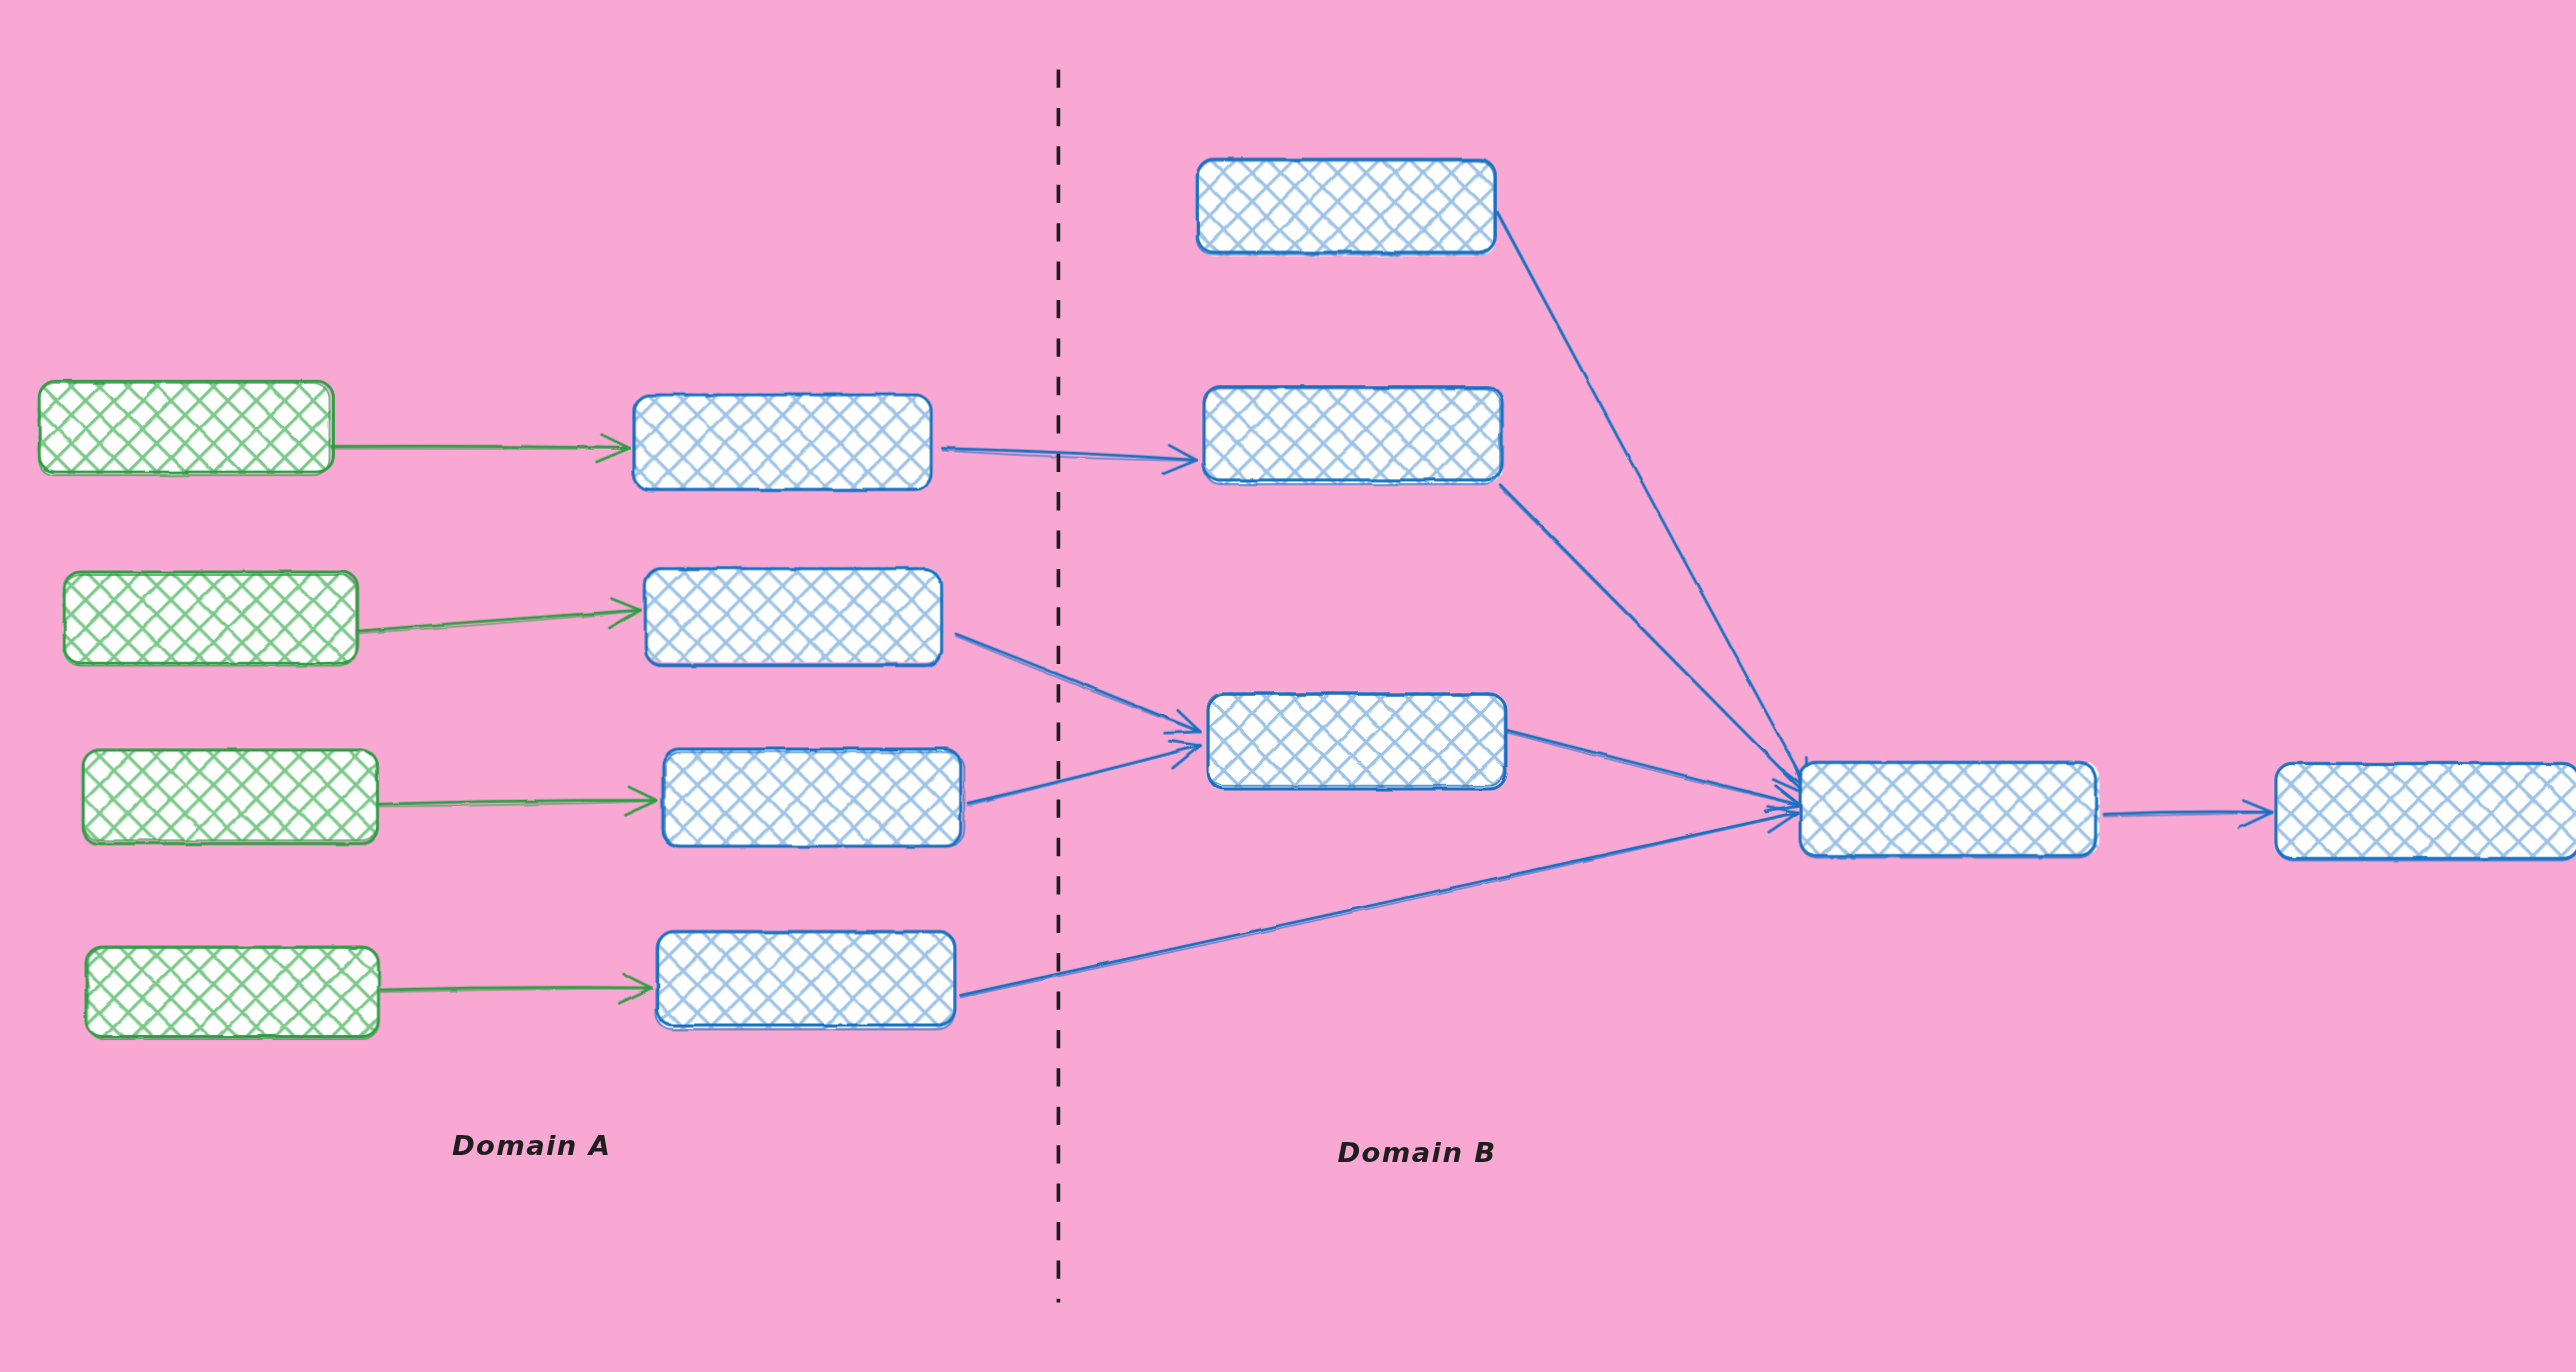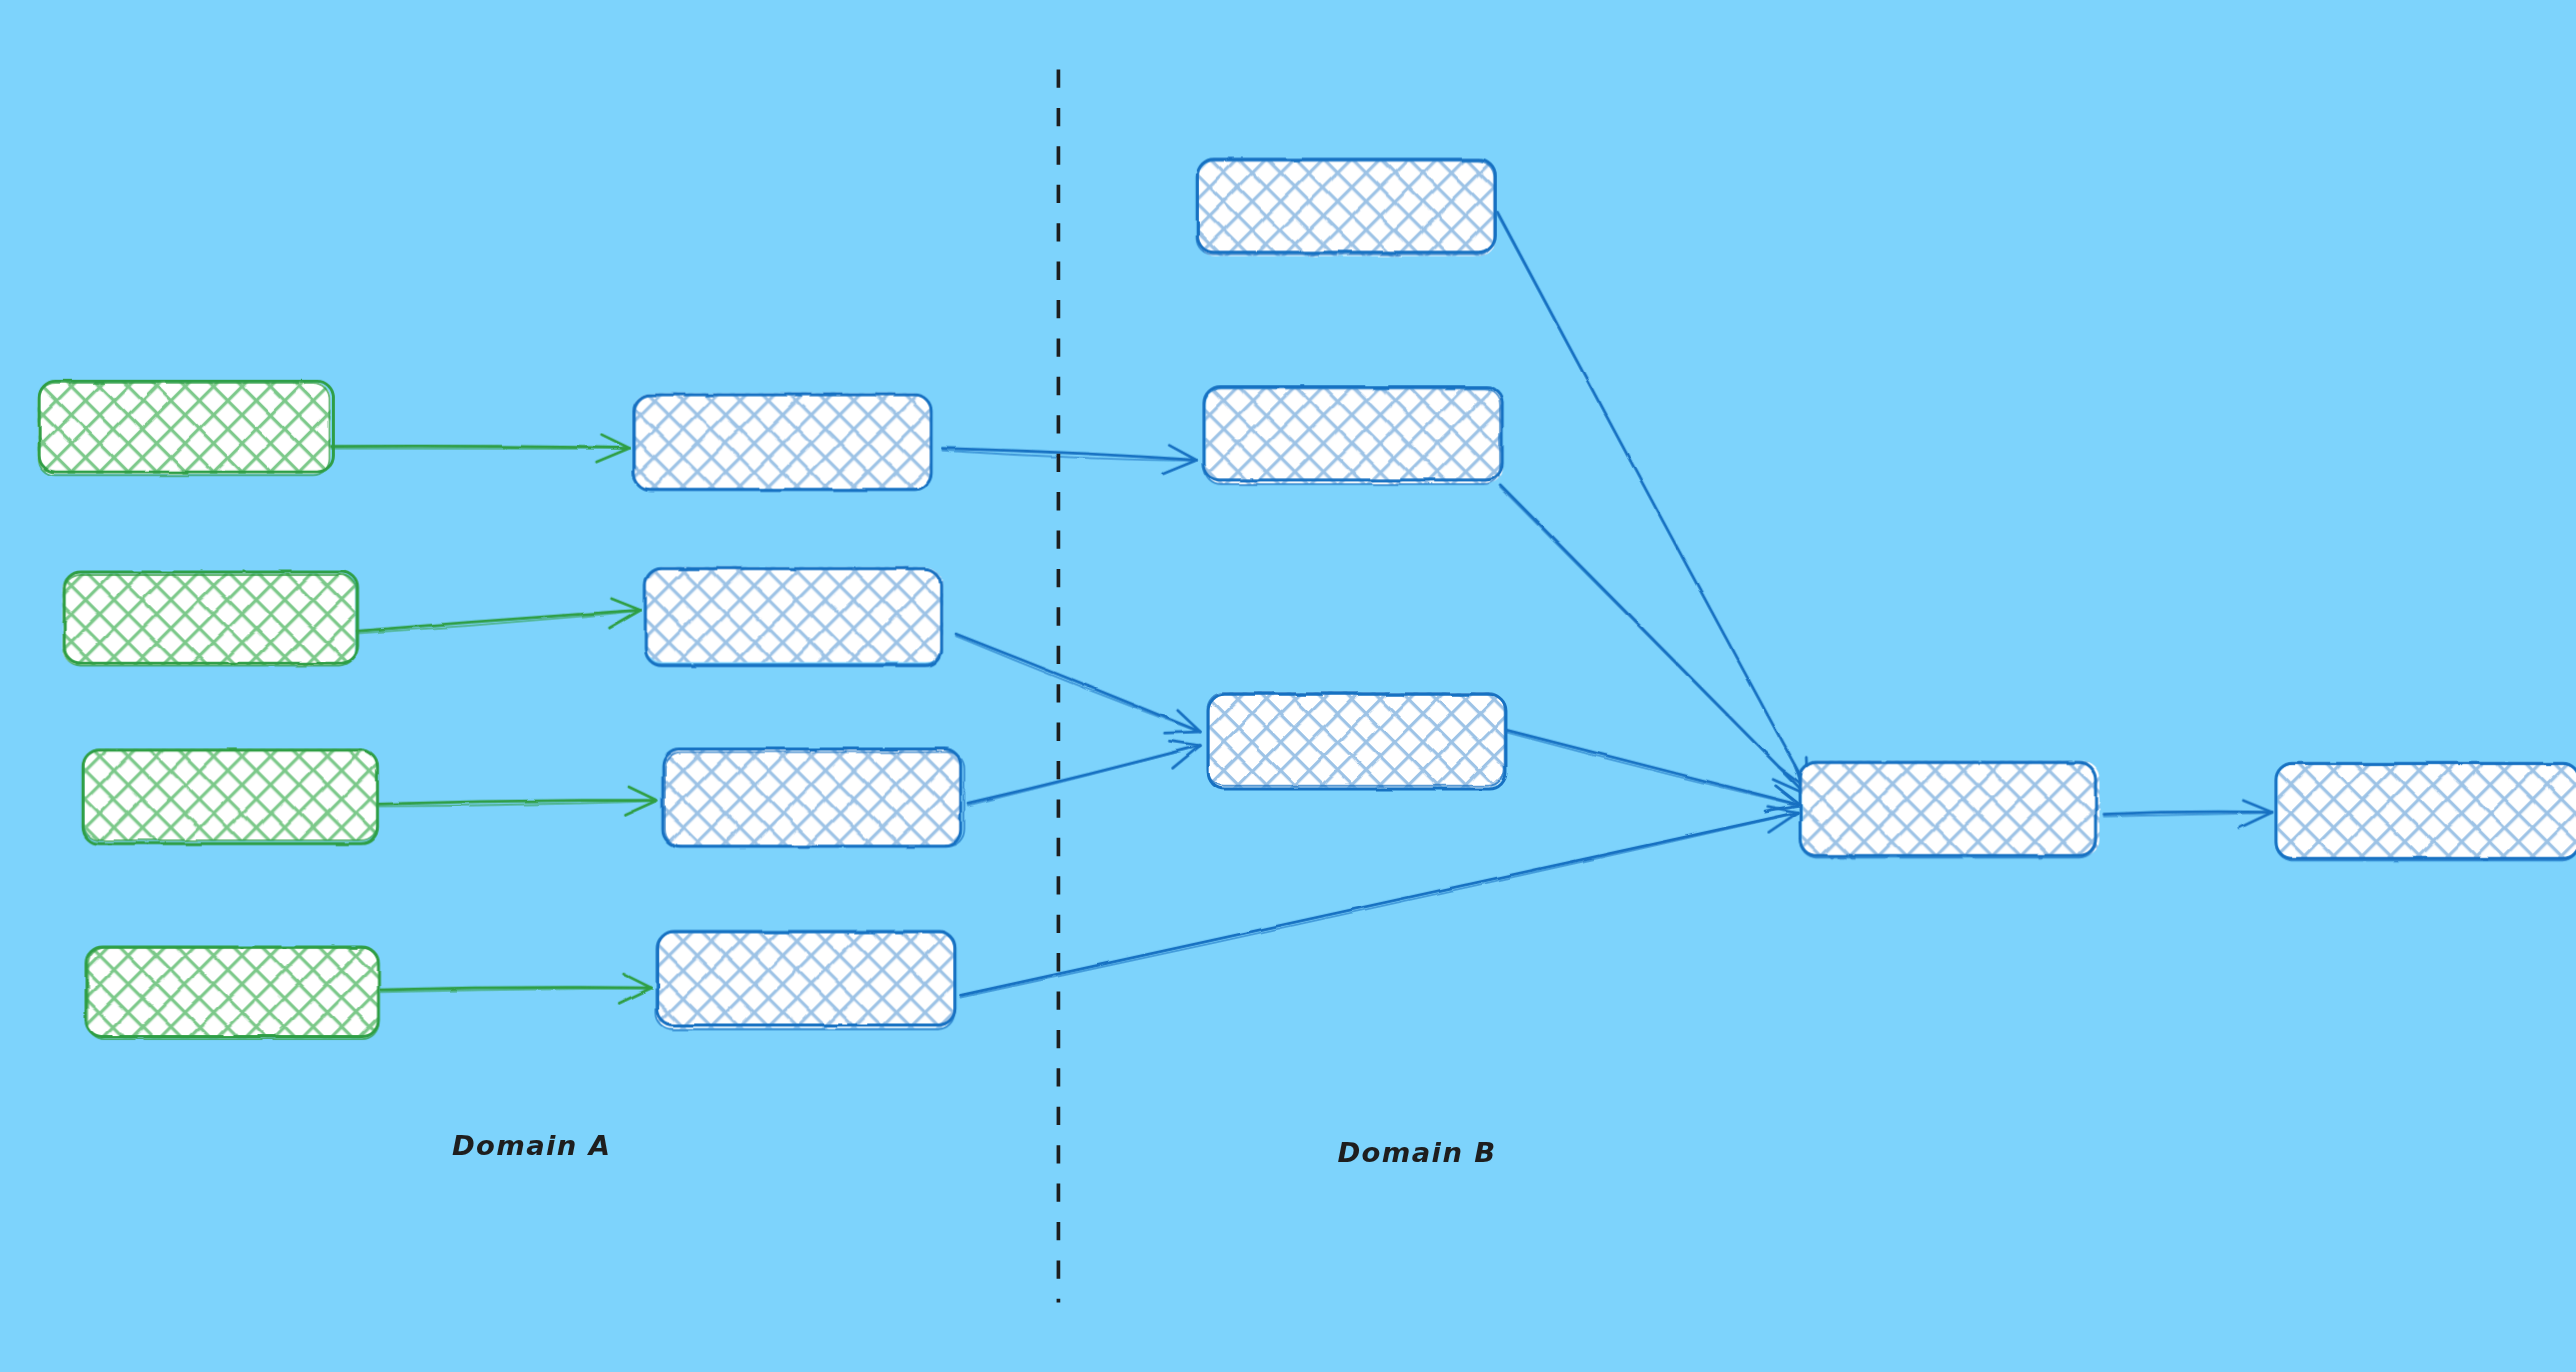--- a/index.html
+++ b/index.html
@@ -8,21 +8,21 @@
     padding: 0;
     background: #ffffff;
   }
   body {
     font-family: "Liberation Sans", sans-serif;
   }
   #canvas-wrap {
     position: relative;
     width: 2576px;
     height: 1372px;
-    background: #7dd3fc;
+    background: #f9a8d4;
     overflow: hidden;
   }
   #diagram-svg {
     position: absolute;
     top: 0;
     left: 0;
     width: 2576px;
     height: 1372px;
     display: block;
   }

